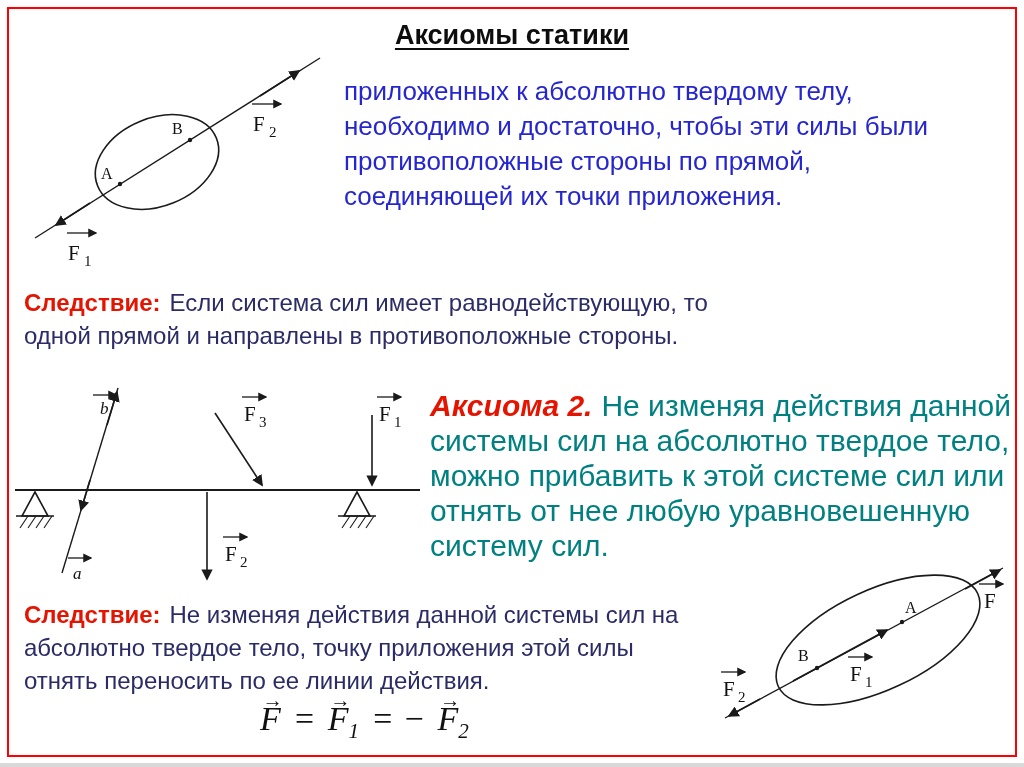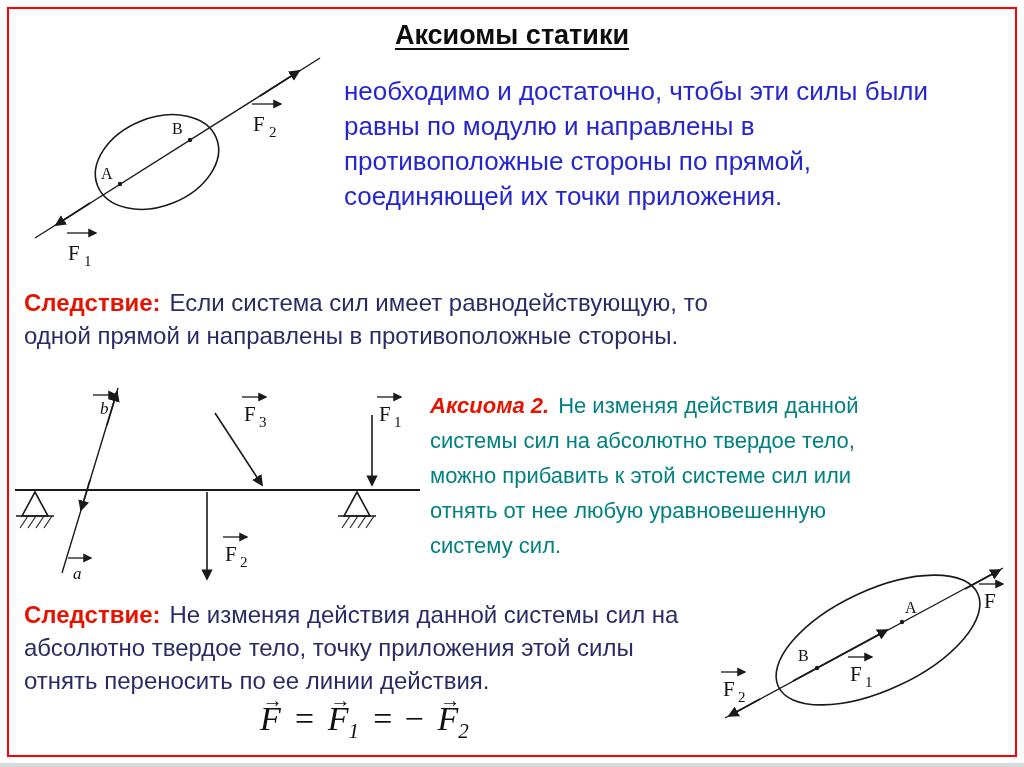--- a/index.html
+++ b/index.html
@@ -11,21 +11,21 @@
   .title { position:absolute; top:20px; left:0; width:100%; text-align:center;
            font-size:27px; font-weight:bold; color:#0d0d0d;
            text-decoration:underline; text-decoration-thickness:2px; text-underline-offset:4px; }
 
   .block { position:absolute; }
   .tline { white-space:nowrap; }
   .lbl { color:#e51400; font-weight:bold; margin-right:9px; }
   .it  { font-style:italic; }
 
   .axiom1 { left:344px; top:74px;  font-size:26px; line-height:35px; color:#2626cf; }
-  .axiom2 { left:430px; top:388px; font-size:22px; line-height:35px; color:#008080; }
+  .axiom2 { left:430px; top:388px; font-size:30px; line-height:35px; color:#008080; }
   .cor1   { left:24px;  top:286px; font-size:24px; line-height:33px; color:#2b2b66; }
   .cor2   { left:24px;  top:598px; font-size:24px; line-height:33px; color:#2b2b66; }
 
   svg.diagram { position:absolute; overflow:visible; }
   .d1 { left:15px;  top:55px;  }
   .d2 { left:10px;  top:385px; }
   .d3 { left:695px; top:540px; }
 
   .ln   { stroke:#1a1a1a; stroke-width:1.4; fill:none; }
   .beam { stroke:#1a1a1a; stroke-width:2.2; fill:none; }
@@ -73,22 +73,22 @@
     <text class="pt" x="157" y="79">B</text>
     <line class="bar arr" x1="237" y1="49" x2="266" y2="49"></line>
     <text class="flab" x="238" y="76">F</text>
     <text class="fsub" x="254" y="82">2</text>
     <line class="bar arr" x1="52" y1="178" x2="81" y2="178"></line>
     <text class="flab" x="53" y="205">F</text>
     <text class="fsub" x="69" y="211">1</text>
   </svg>
 
   <div class="block axiom1">
+    <div class="tline">приложенных к абсолютно твердому телу,</div>
     <div class="tline">необходимо и достаточно, чтобы эти силы были</div>
-    <div class="tline">равны по модулю и направлены в</div>
     <div class="tline">противоположные стороны по прямой,</div>
     <div class="tline">соединяющей их точки приложения.</div>
   </div>
 
   <div class="block cor1">
     <div class="tline"><span class="lbl">Следствие:</span><span>Если система сил имеет равнодействующую, то</span></div>
     <div class="tline">одной прямой и направлены в противоположные стороны.</div>
   </div>
 
   <svg class="diagram d2" width="420" height="210" viewBox="0 0 420 210">

